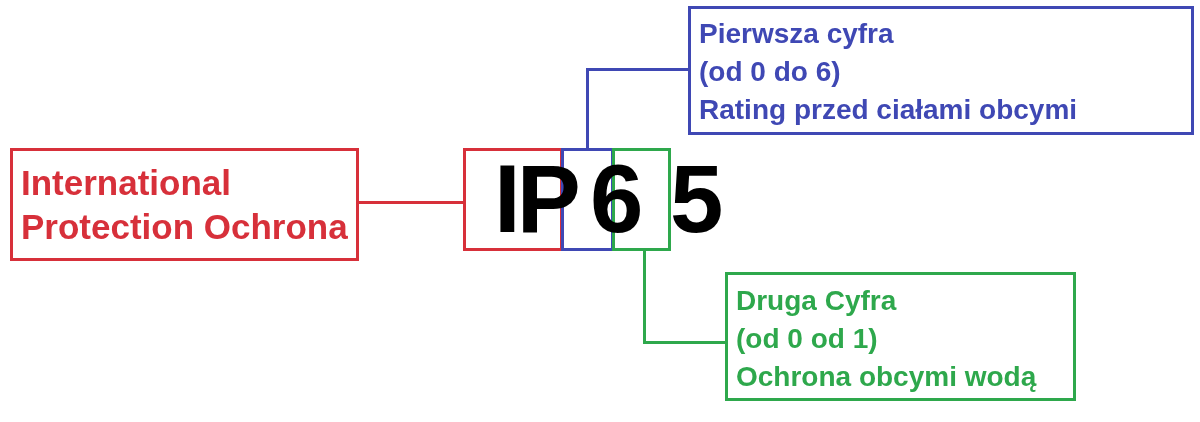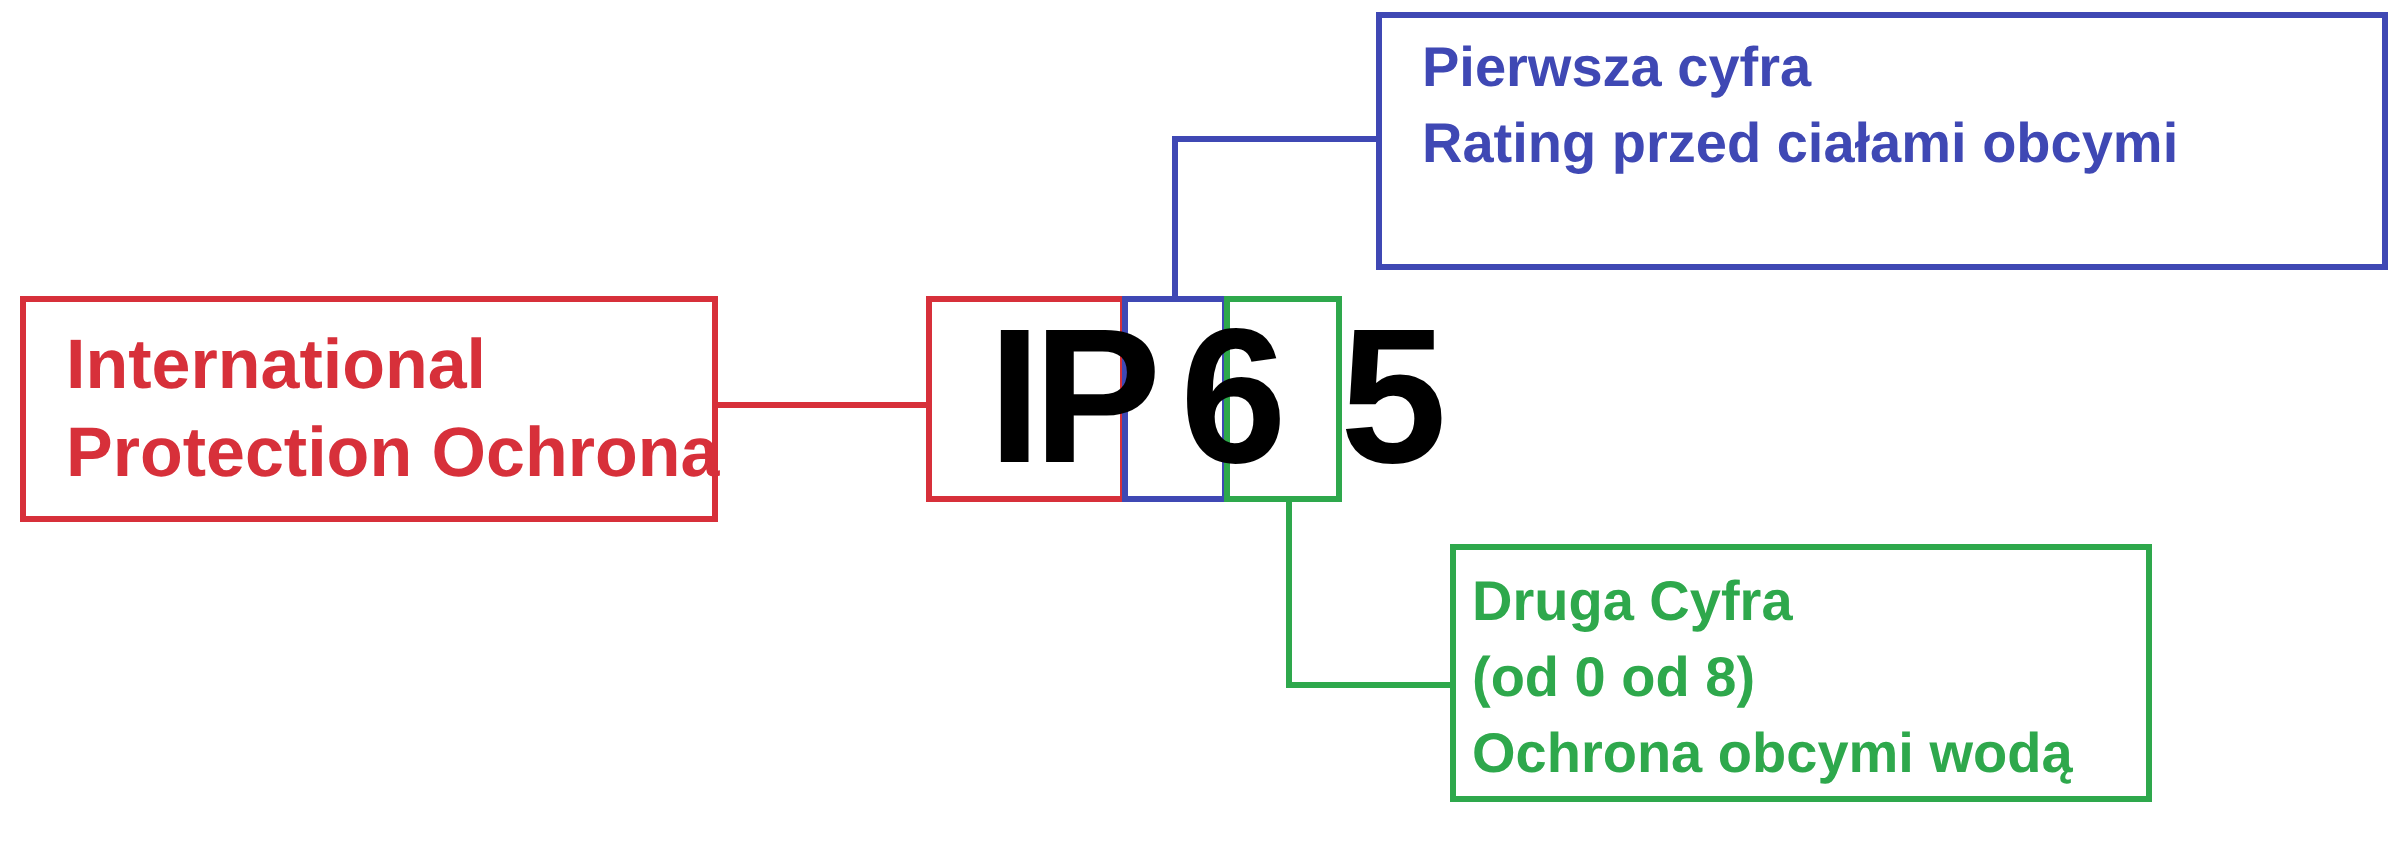--- a/index.html
+++ b/index.html
@@ -2,36 +2,36 @@
 <html><head>
 <meta charset="utf-8">
 <style>
   html, body { margin: 0; padding: 0; background: #ffffff; }
   body { width: 1200px; height: 422px; position: relative; overflow: hidden; font-family: "Liberation Sans", "DejaVu Sans", sans-serif; }
   .box { position: absolute; box-sizing: border-box; background: #fff; }
   .line { position: absolute; }
   .label-text { font-weight: bold; white-space: nowrap; }
   .label-text div { display: block; }
 
-  #red-box { left: 10px; top: 148px; width: 349px; height: 113px; border: 3px solid #d7303a; padding: 10px 0 0 20px; }
+  #red-box { left: 10px; top: 148px; width: 349px; height: 113px; border: 3px solid #d7303a; padding: 10px 0 0 8px; }
   #red-box .label-text { color: #d7303a; font-size: 35px; line-height: 44px; }
 
   #red-line { left: 358px; top: 201px; width: 106px; height: 3px; background: #d7303a; }
 
   #ip-box { left: 463px; top: 148px; width: 100px; height: 103px; border: 3px solid #d7303a; }
   #six-box { left: 561px; top: 148px; width: 53px; height: 103px; border: 3px solid #3f48b4; }
   #five-box { left: 612px; top: 148px; width: 59px; height: 103px; border: 3px solid #2ea84c; }
 
   #code { position: absolute; left: 466px; top: 146px; font-size: 96px; font-weight: bold; color: #000; letter-spacing: -4px; line-height: 106px; white-space: nowrap; }
   #code span { display: inline-block; margin-left: 28px; }
 
   #blue-v { left: 586px; top: 69px; width: 3px; height: 80px; background: #3f48b4; }
   #blue-h { left: 586px; top: 68px; width: 103px; height: 3px; background: #3f48b4; }
   #blue-box { left: 688px; top: 6px; width: 506px; height: 129px; border: 3px solid #3f48b4; padding: 6px 0 0 8px; }
-  #blue-box .label-text { color: #3f48b4; font-size: 28px; line-height: 38px; margin-left: 12px; }
+  #blue-box .label-text { color: #3f48b4; font-size: 28px; line-height: 38px; }
 
   #green-v { left: 643px; top: 250px; width: 3px; height: 94px; background: #2ea84c; }
   #green-h { left: 643px; top: 341px; width: 83px; height: 3px; background: #2ea84c; }
   #green-box { left: 725px; top: 272px; width: 351px; height: 129px; border: 3px solid #2ea84c; padding: 7px 0 0 8px; }
   #green-box .label-text { color: #2ea84c; font-size: 28px; line-height: 38px; }
 </style>
 </head>
 <body>
 
 <div id="red-box" class="box">
@@ -49,25 +49,26 @@
 
 <div id="code">
   <span style="width:97px;">IP</span><span style="width:52px;margin-left:-1px;">6</span><span style="width:56px;">5</span>
 </div>
 
 <div id="blue-v" class="line"></div>
 <div id="blue-h" class="line"></div>
 <div id="blue-box" class="box">
   <div class="label-text">
     <div>Pierwsza cyfra</div>
+    <div>(od 0 do 6)</div>
     <div>Rating przed ciałami obcymi</div>
   </div>
 </div>
 
 <div id="green-v" class="line"></div>
 <div id="green-h" class="line"></div>
 <div id="green-box" class="box">
   <div class="label-text">
     <div>Druga Cyfra</div>
-    <div>(od 0 od 8)</div>
+    <div>(od 0 od 1)</div>
     <div>Ochrona obcymi wodą</div>
   </div>
 </div>
 
 </body></html>

